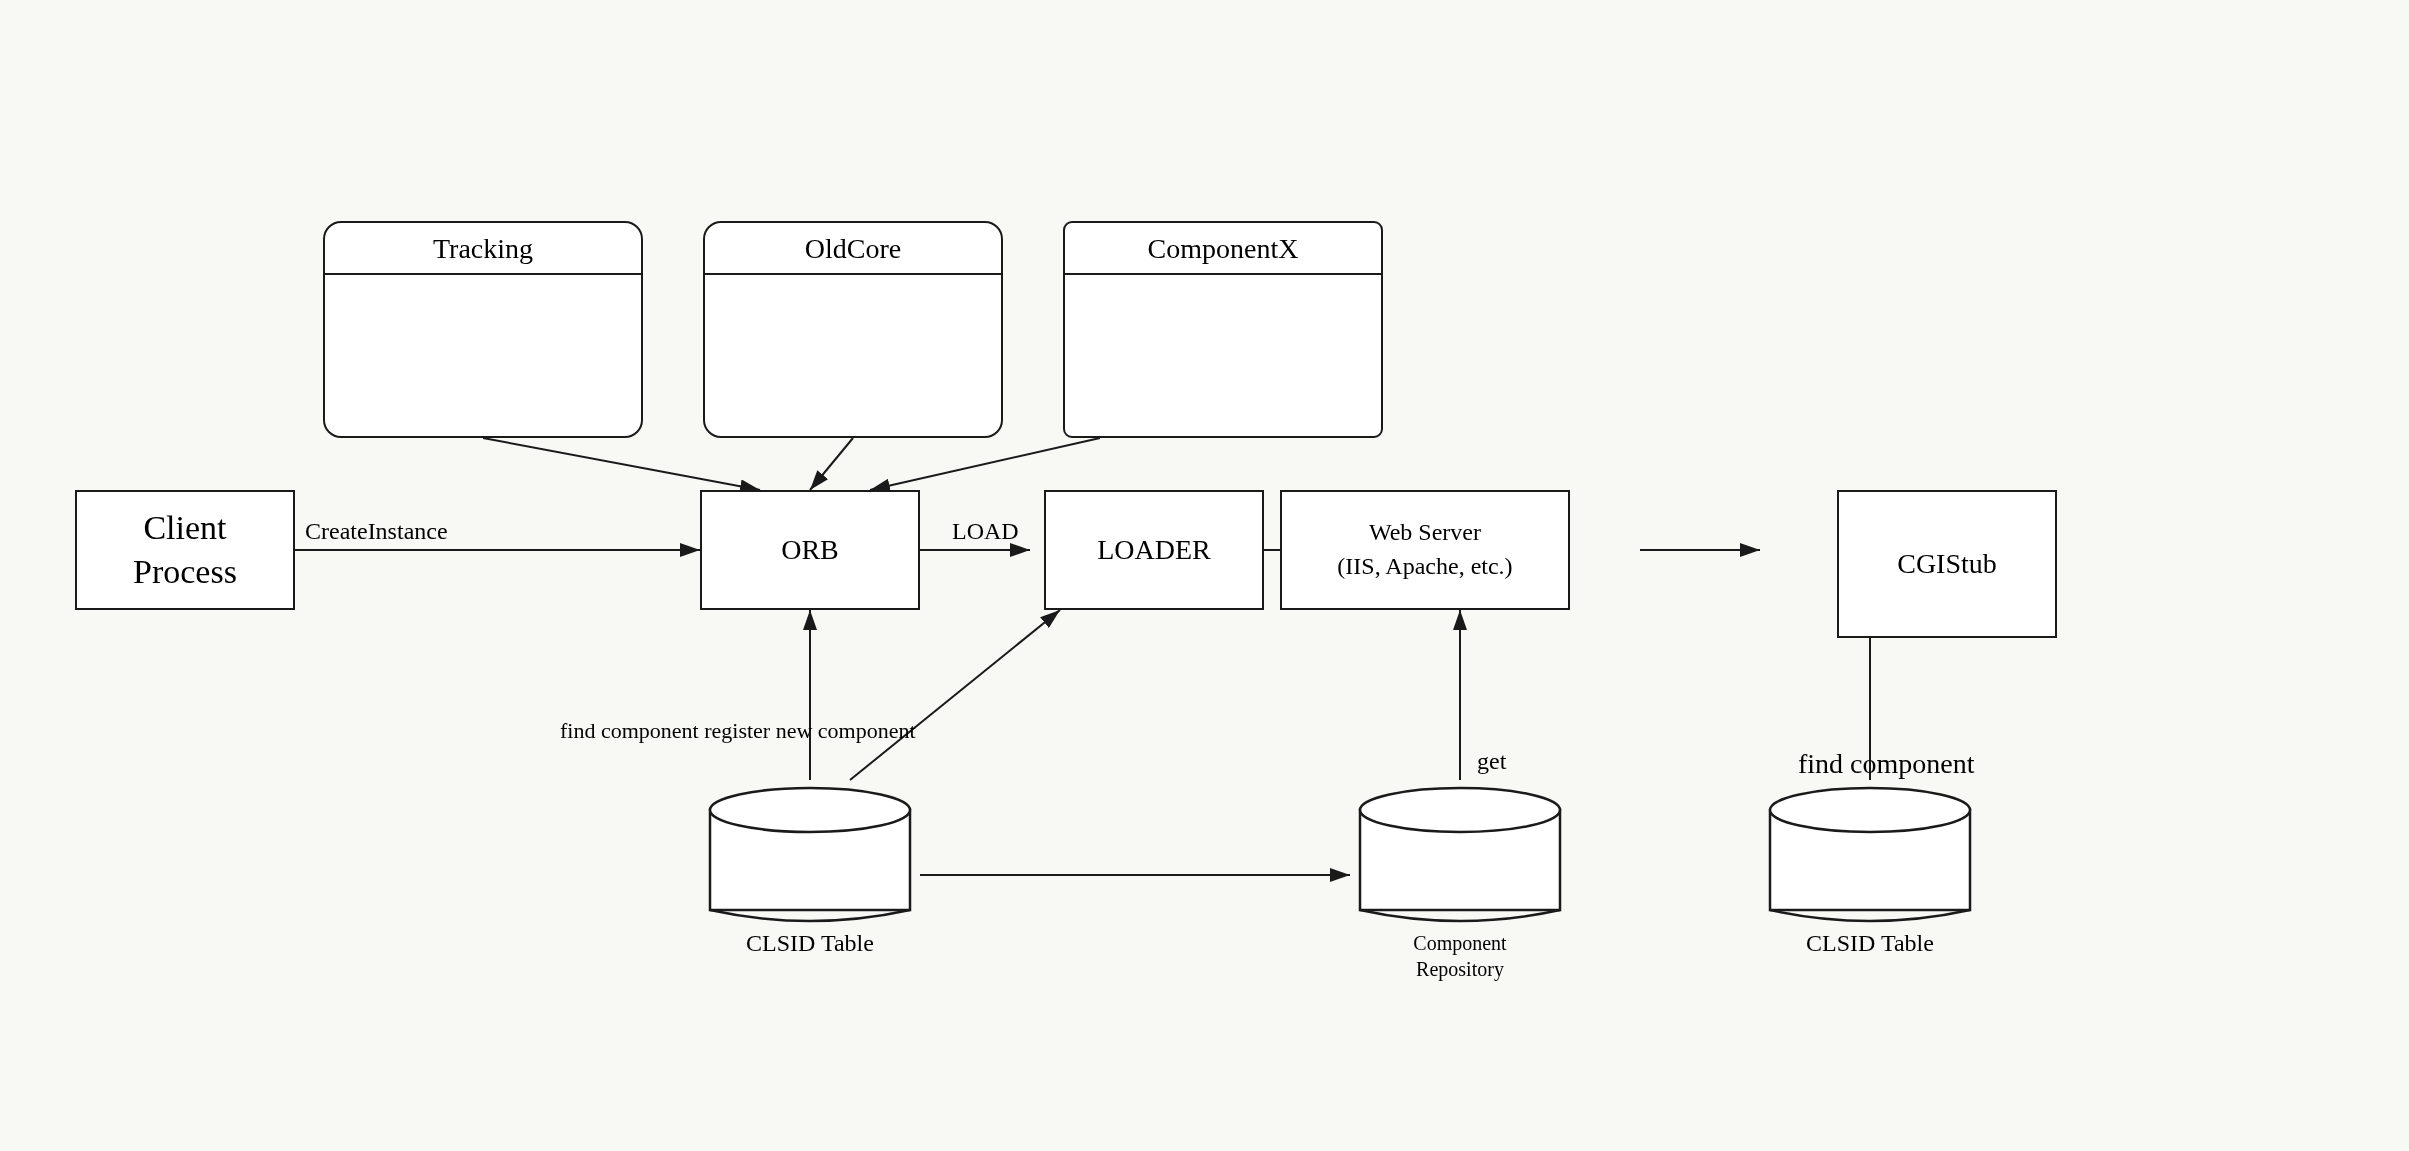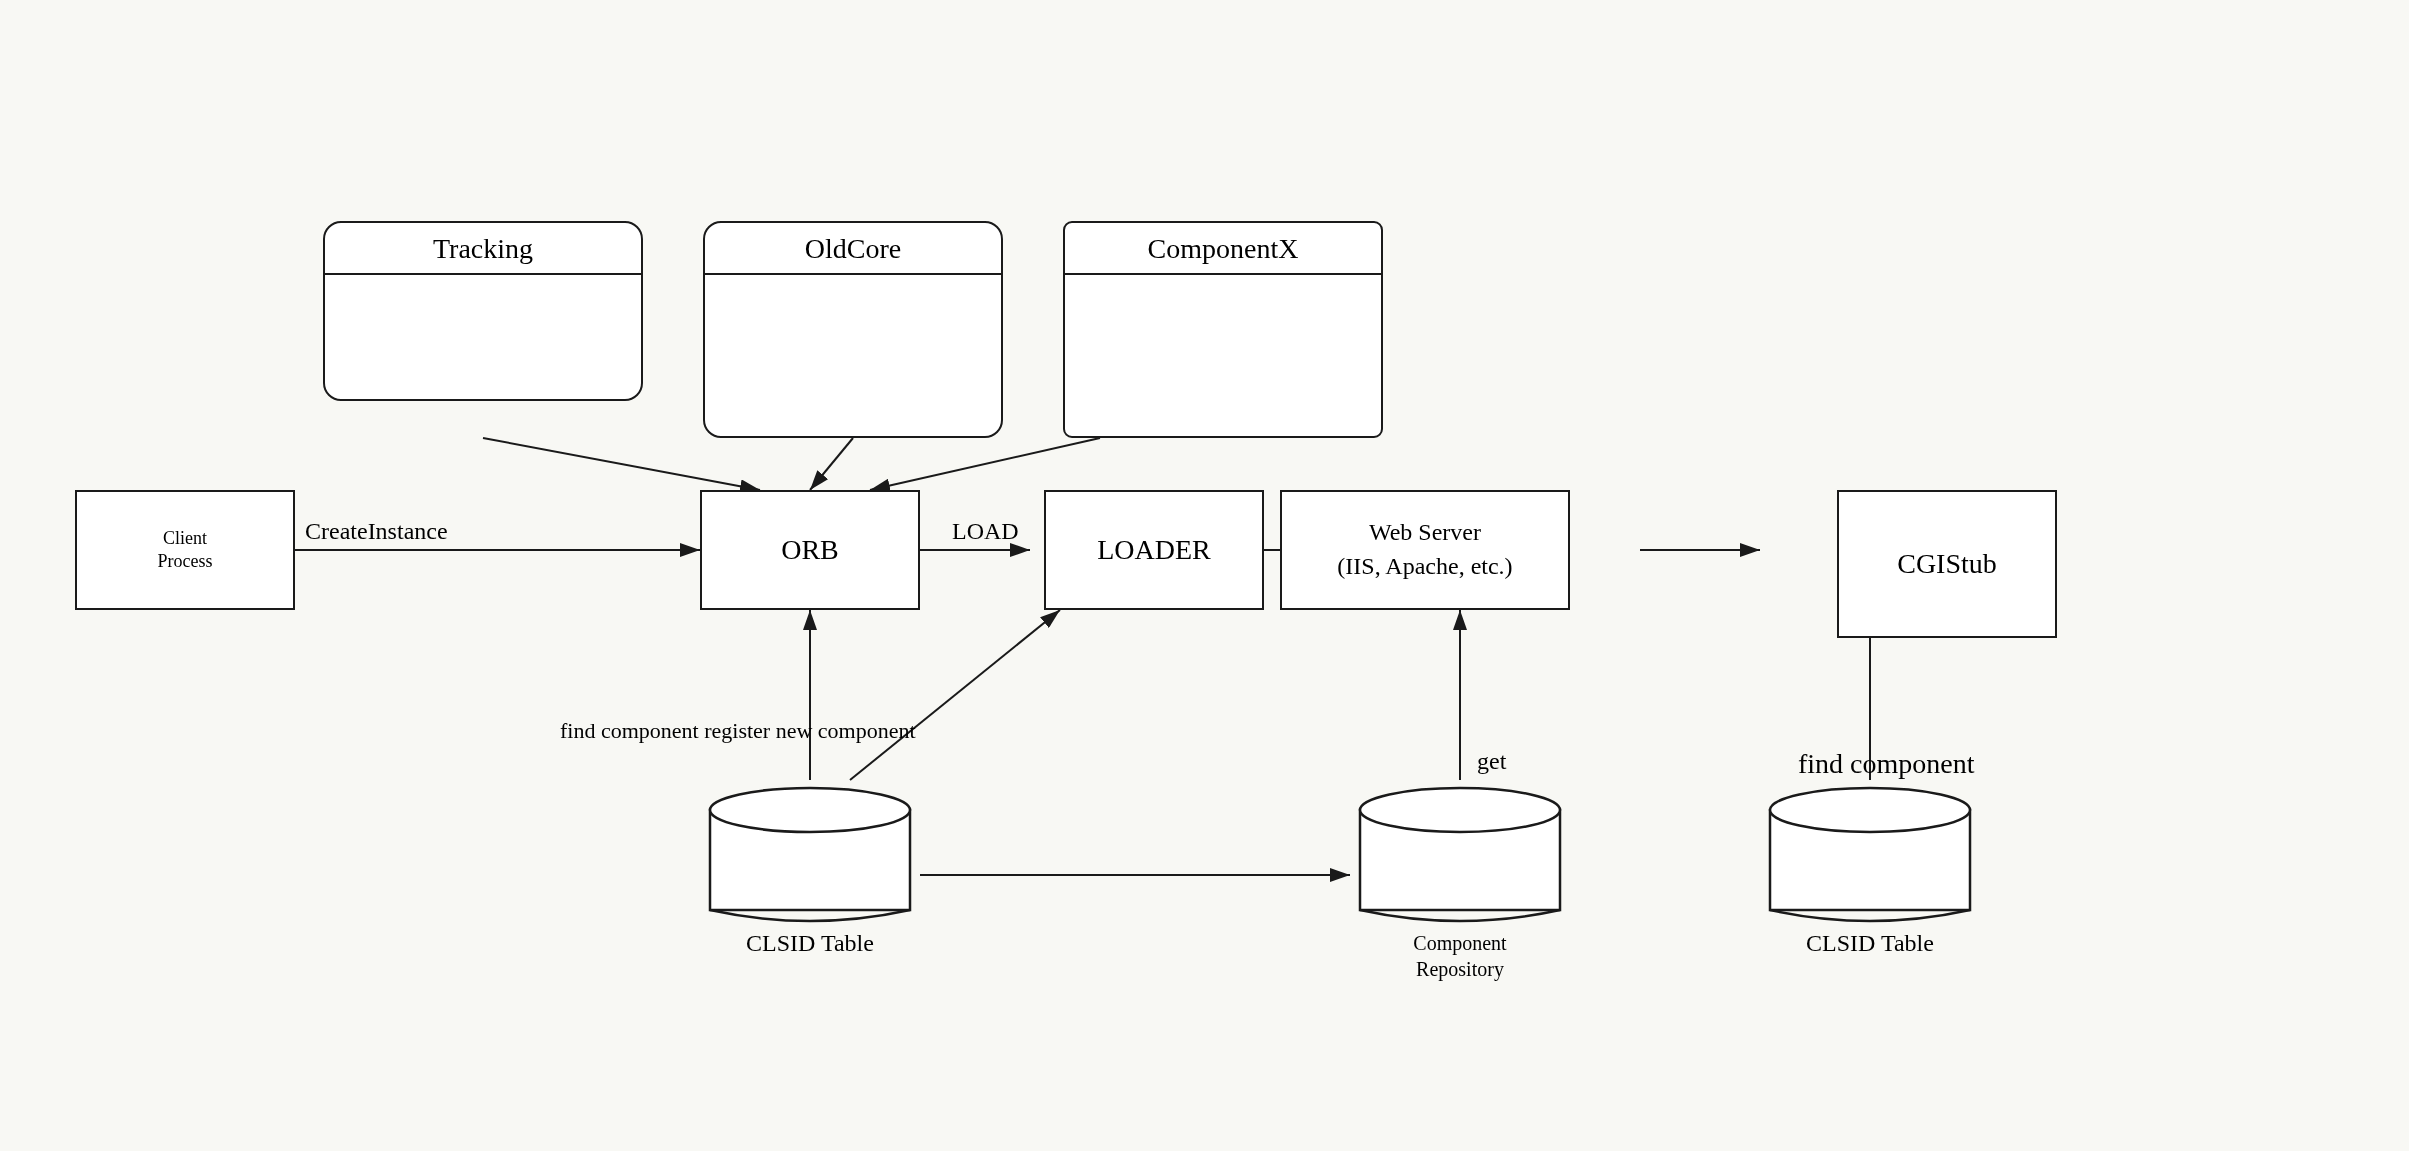--- a/index.html
+++ b/index.html
@@ -116,39 +116,39 @@
 
     <line x1="850" y1="780" x2="1060" y2="610" stroke="#1a1a1a" stroke-width="2" marker-end="url(#arrowhead)"></line>
 
     <line x1="1460" y1="780" x2="1460" y2="610" stroke="#1a1a1a" stroke-width="2" marker-end="url(#arrowhead)"></line>
 
     <line x1="1870" y1="780" x2="1870" y2="610" stroke="#1a1a1a" stroke-width="2" marker-end="url(#arrowhead)"></line>
 
     <line x1="920" y1="875" x2="1350" y2="875" stroke="#1a1a1a" stroke-width="2" marker-end="url(#arrowhead)"></line>
   </svg>
 
-  <div class="component-box" style="left:323px; top:221px; width:320px; height:180px;">
+  <div class="component-box" style="left:323px; top:221px; width:320px; height:217px;">
     <div class="header">Tracking</div>
     <div class="divider"></div>
     <div class="body"></div>
   </div>
 
   <div class="component-box" style="left:703px; top:221px; width:300px; height:217px;">
     <div class="header">OldCore</div>
     <div class="divider"></div>
     <div class="body"></div>
   </div>
 
   <div class="component-box" style="left:1063px; top:221px; width:320px; height:217px;border-radius:9px;">
     <div class="header">ComponentX</div>
     <div class="divider"></div>
     <div class="body"></div>
   </div>
 
-  <div class="rect-box" style="left:75px; top:490px; width:220px; height:120px; font-size:18px; line-height:1.3;">
+  <div class="rect-box" style="left:75px; top:490px; width:220px; height:120px; font-size:34px; line-height:1.3;">
     <span>Client<br>Process</span>
   </div>
 
   <div class="rect-box" style="left:700px; top:490px; width:220px; height:120px;">
     <span>ORB</span>
   </div>
 
   <div class="rect-box" style="left:1030px; top:490px; width:220px; height:120px;margin-left:14px;">
     <span>LOADER</span>
   </div>

